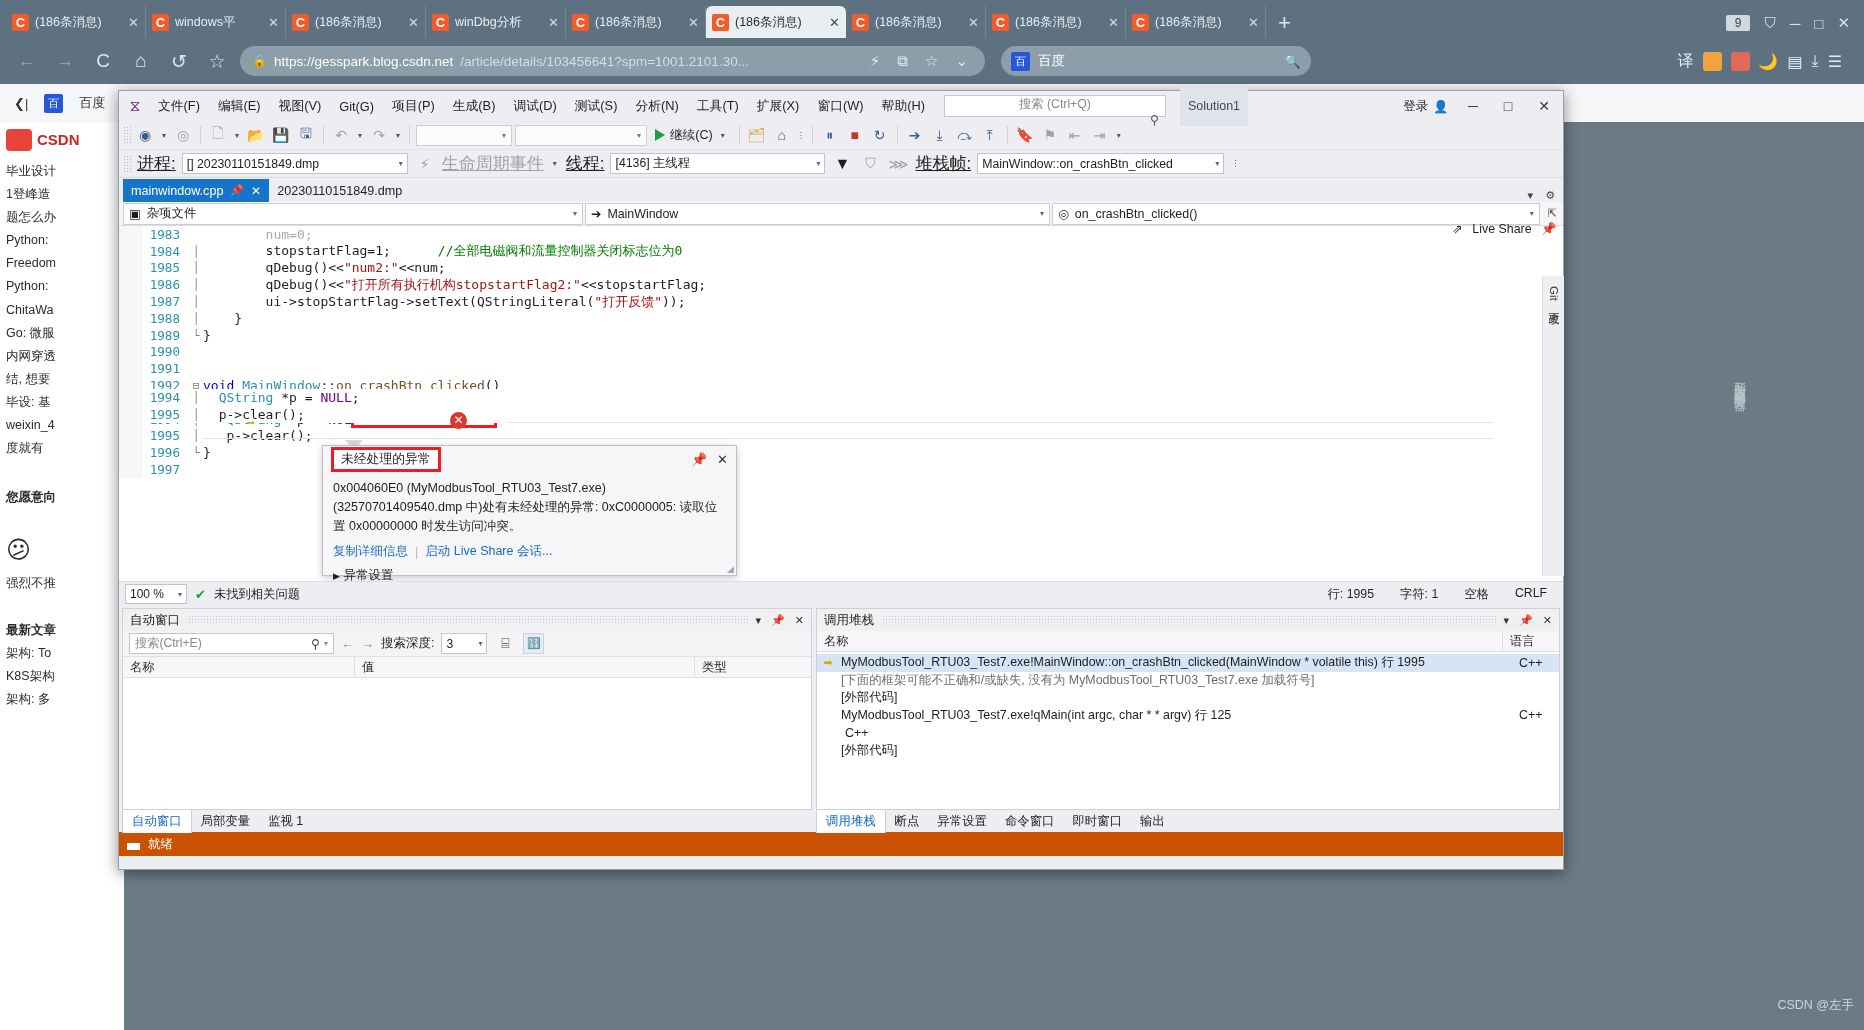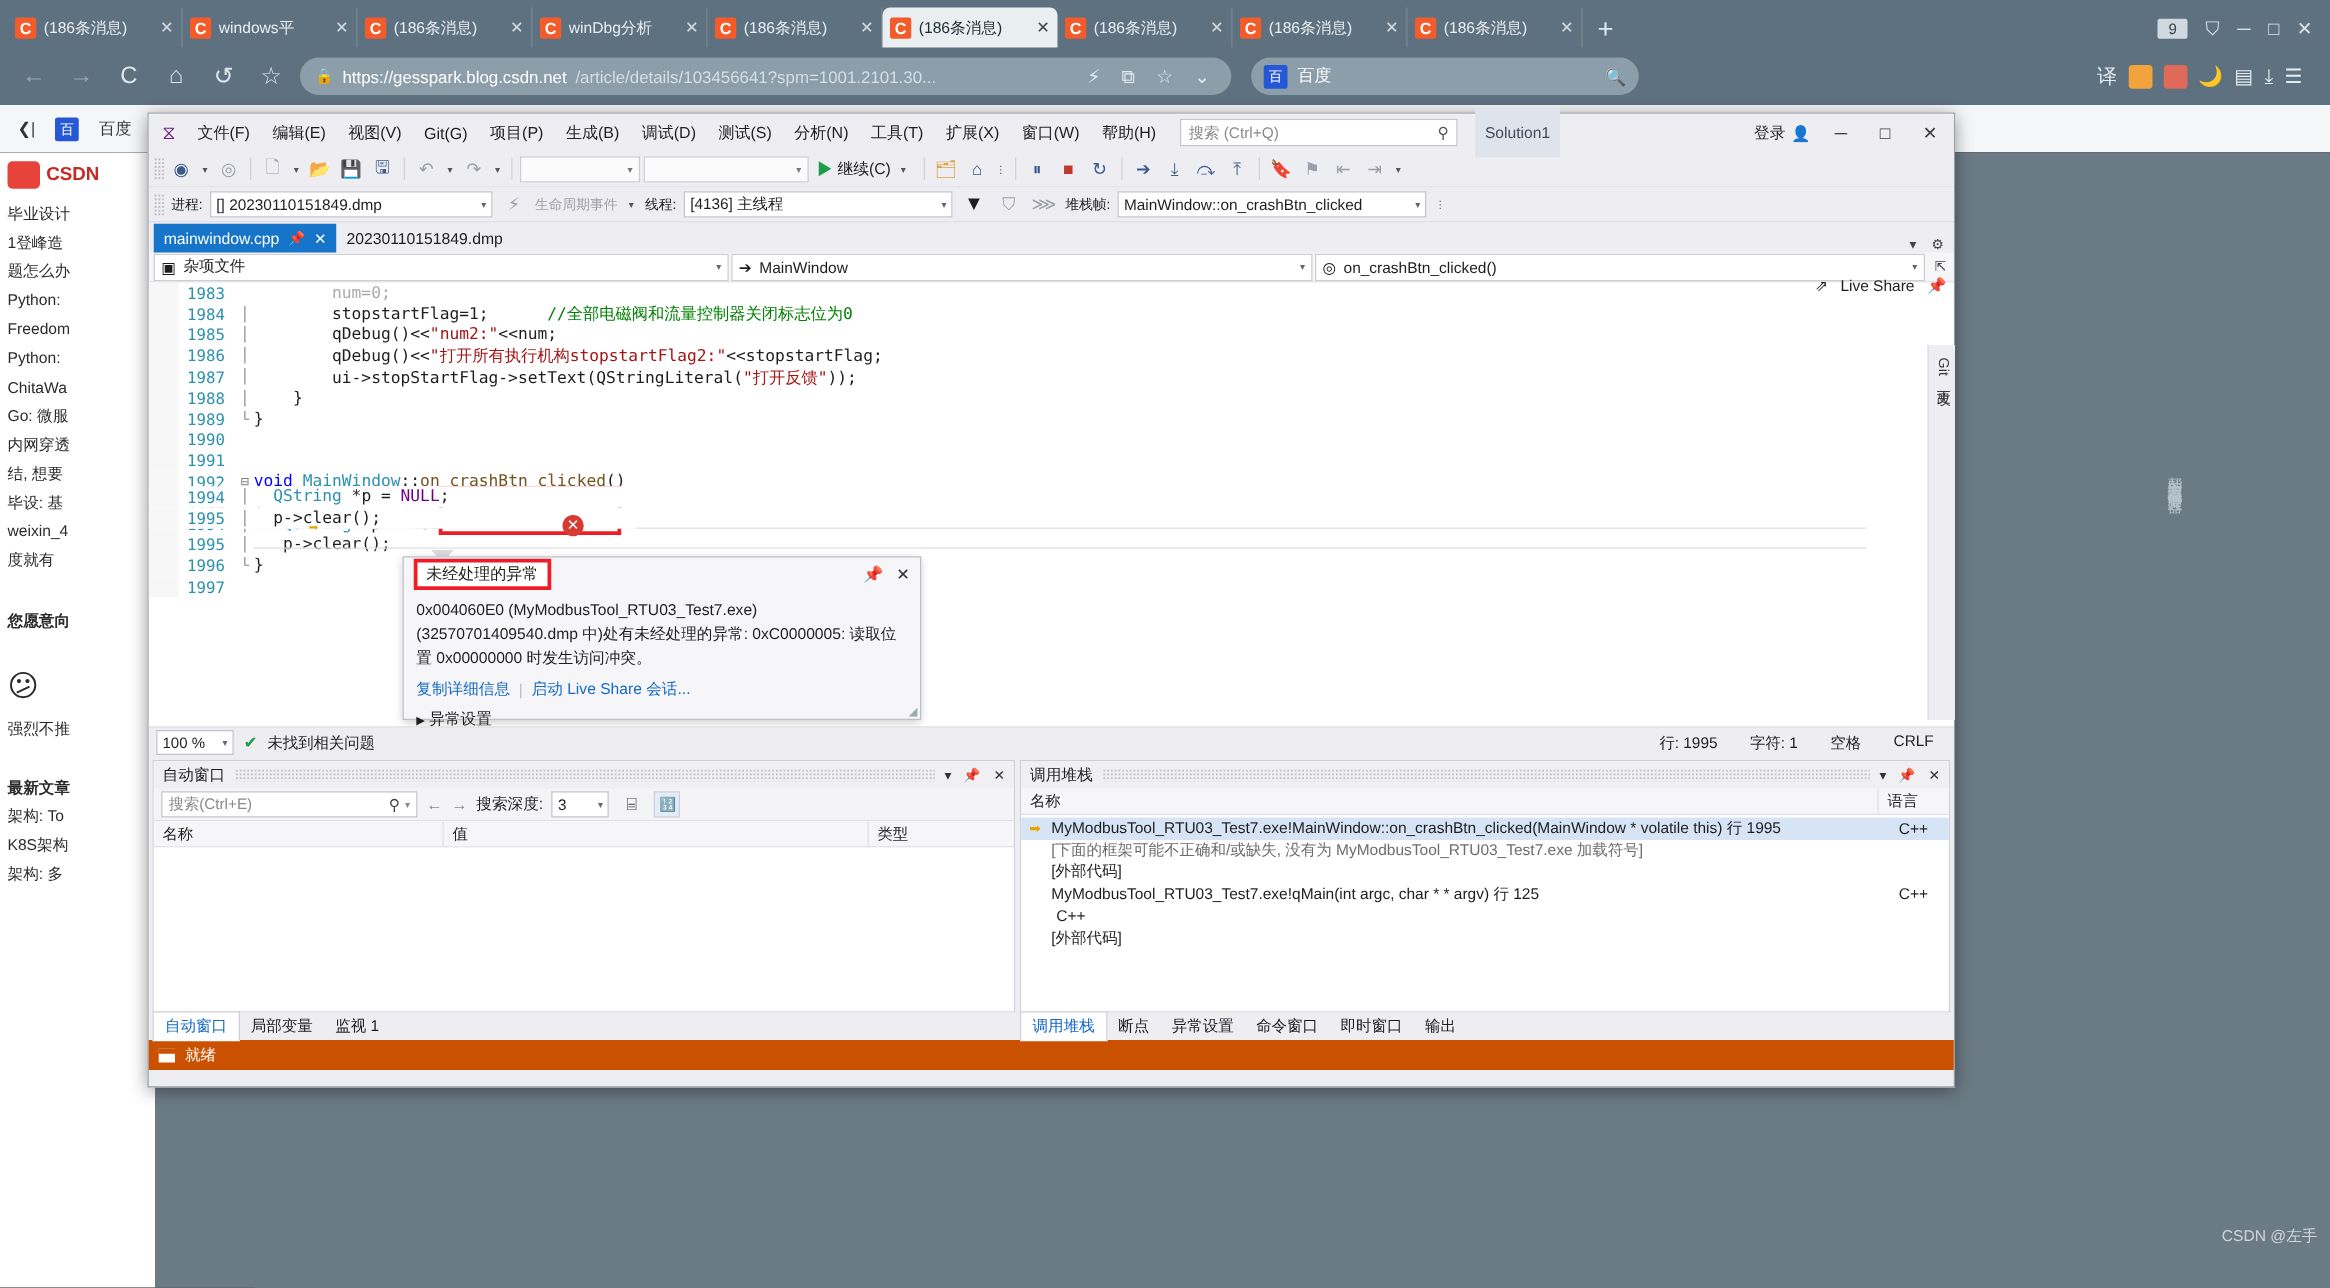--- a/index.html
+++ b/index.html
@@ -69,21 +69,21 @@
   
   #vs { position:absolute; left:118px; top:90px; width:1446px; height:780px;
     background:#eeeef2; border:1px solid #9a9fa8;
     box-shadow:0 3px 14px rgba(0,0,0,.45); font-size:12.5px; color:#1e1e1e; }
   #vs-title { height:30px; display:flex; align-items:center; gap:0;
     background:#eeeef2; padding-left:2px; }
   .vslogo { width:28px; text-align:center; color:#68217a; font-size:15px; }
   .mi { padding:4px 9px; font-size:12.8px; color:#1e1e1e; white-space:nowrap; }
   #vs-search { width:222px; height:22px; margin-left:10px; border:1px solid #c6c6cd;
     background:#fff; display:flex; align-items:center; padding:0 6px;
-    color:#8a8a8a; font-size:12.3px; }
+    color:#8a8a8a; font-size:12.3px;flex-direction:column; }
   #vs-search .mag { margin-left:auto; color:#555; }
   #solname { margin-left:14px; background:#dfe3ec; padding:13px 8px; font-size:12.5px;
     color:#44495a; }
   #vs-title-right { margin-left:auto; display:flex; align-items:center; gap:12px;
     padding-right:6px; }
   .tb-login { display:flex; align-items:center; gap:5px; font-size:12.5px; }
   .wcap { font-size:14px; padding:0 7px; color:#3a3a3a; }
 
   #vs-toolbar { height:29px; display:flex; align-items:center; gap:3px;
     padding:0 4px; background:#eeeef2; border-bottom:1px solid #e2e2e6; }
@@ -99,21 +99,21 @@
     display:flex; align-items:center; padding:0 5px; font-size:12px; color:#444; }
   .tbcombo .cv { flex:1; overflow:hidden; white-space:nowrap; }
   .tbcombo .cc { font-size:8px; color:#777; margin-left:6px; }
   #btn-continue { display:flex; align-items:center; gap:5px; padding:0 5px;
     font-size:12.6px; }
   .play { width:0; height:0; border-left:10px solid #1a9e47;
     border-top:6px solid transparent; border-bottom:6px solid transparent; }
 
   #vs-dbgbar { height:28px; display:flex; align-items:center; gap:6px;
     padding:0 4px; background:#eeeef2; border-bottom:1px solid #dcdce2; }
-  .lbl { font-size:11px; color:#1e1e1e; white-space:nowrap; }
+  .lbl { font-size:17px; color:#1e1e1e; white-space:nowrap;text-decoration:underline; }
   .lbl.dim { color:#a0a0a8; }
   .dsel { height:21px; border:1px solid #c3c3cb; background:#fff;
     display:flex; align-items:center; padding:0 4px; font-size:12.3px; }
   .dsel .v { flex:1; overflow:hidden; white-space:nowrap; }
   .dsel .c { font-size:8px; color:#666; padding-left:6px; }
 
   
   #edit-tabs { height:24px; display:flex; align-items:flex-end; gap:0;
     background:#eeeef2; padding-left:4px; }
   .etab { height:23px; display:flex; align-items:center; gap:7px; padding:0 8px;
@@ -214,21 +214,21 @@
   .ptab { padding:3px 9px; }
   .ptab.active { background:#fff; border:1px solid #cfcfd6; border-bottom:none;
     color:#1569c7; }
   #vs-status { height:24px; background:#ca5100; color:#fff; display:flex;
     align-items:center; gap:8px; padding:0 8px; font-size:12.4px; }
   .flagico { width:13px; height:11px; background:#fff; display:inline-block;
     position:relative; }
   .flagico::after { content:""; position:absolute; left:0; top:0; width:13px;
     height:4px; background:#ca5100; }
 
-  #csdn-wm { position:absolute; right:10px; bottom:32px; color:#cfd6da;
+  #csdn-wm { position:absolute; right:10px; bottom:16px; color:#cfd6da;
     font-size:12.5px;text-align:center; }
   .wmk { position:absolute; right:116px; top:250px; color:#b8c3c9;
     font-size:12px; writing-mode:vertical-rl; letter-spacing:2px; }
 </style>
 </head>
 <body>
 
 <div id="browser">
   <div id="tabstrip">
     <div class="btab">

